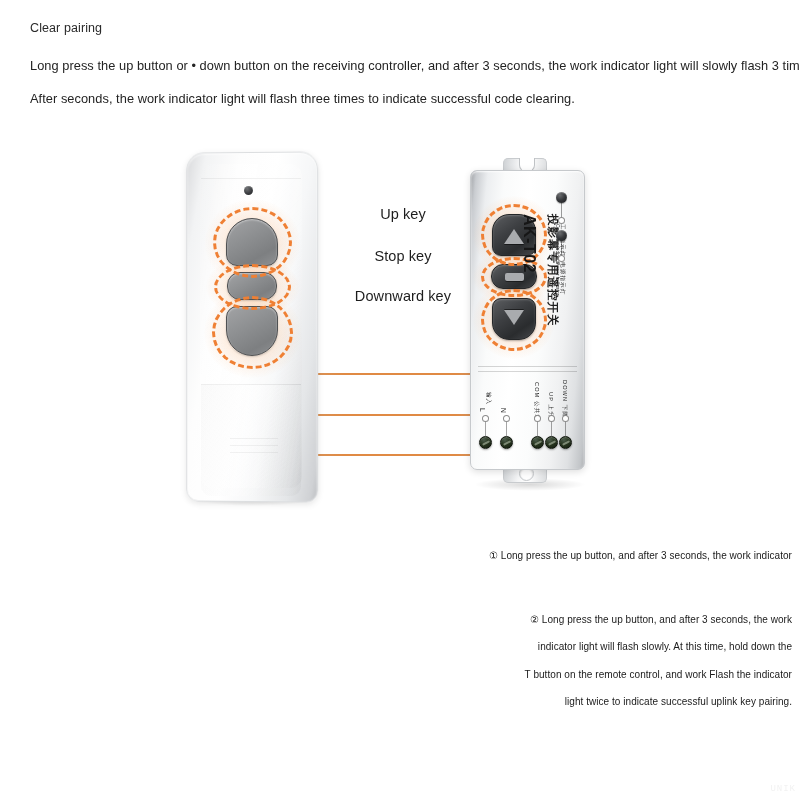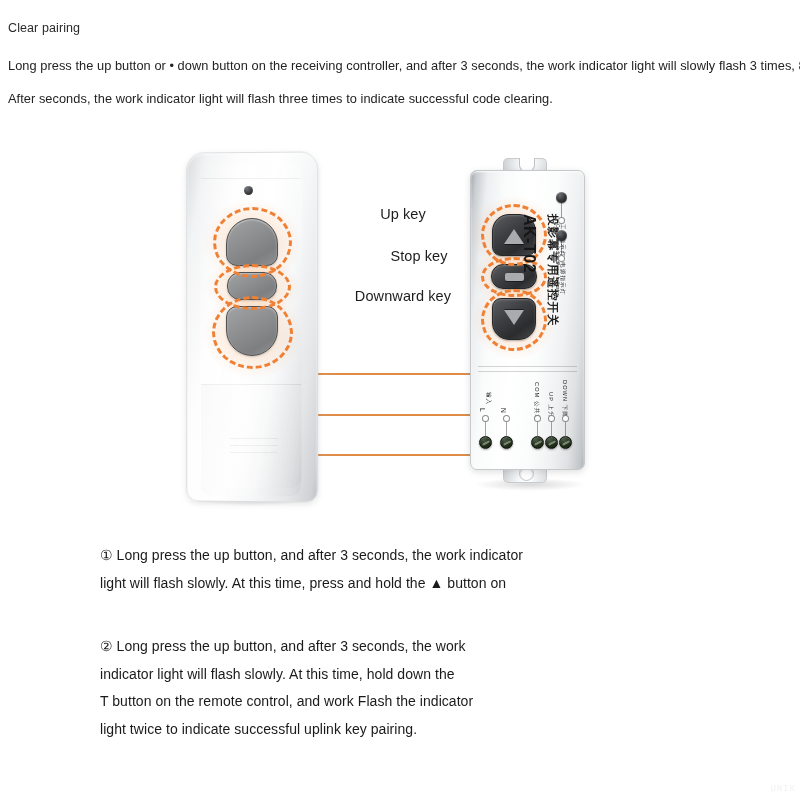--- a/index.html
+++ b/index.html
@@ -15,21 +15,21 @@
   #page {
     position: relative;
     width: 800px;
     height: 800px;
     background: #ffffff;
   }
 
   
   .top-text {
     position: absolute;
-    left: 8px;
+    left: 30px;
     top: 20px;
     width: 760px;
   }
   .t-heading {
     font-size: 12.5px;
     line-height: 16px;
     color: #2a2a2a;
     letter-spacing: .1px;
   }
   .t-line {
@@ -408,25 +408,26 @@
     line-height: 18px;
     color: #1c1c1c;
     white-space: nowrap;
     letter-spacing: .05px;
   }
   .b-para {
     margin-left: 78px;
     margin-top: 22px;
   }
   .b-para .b-ln {
-    font-size: 14px;
+    font-size: 10px;
     line-height: 27.5px;
     color: #1a1a1a;
     white-space: nowrap;
     letter-spacing: .05px;
+    text-align: right;
   }
   .b-para2 { margin-top: 36px; }
 
   .watermark {
     position: absolute;
     right: 4px; bottom: 6px;
     font-size: 9px;
     color: #f2f2f2;
     letter-spacing: 1px;
     font-family: "Liberation Mono", monospace;
@@ -445,21 +446,21 @@
     <div class="t-line">After seconds, the work indicator light will flash three times to indicate successful code clearing.</div>
   </div>
 
   <div class="diagram">
 
     <div class="conn-line" style="left:313px; top:233px; width:173px;"></div>
     <div class="conn-line" style="left:313px; top:274px; width:173px;"></div>
     <div class="conn-line" style="left:313px; top:314px; width:173px;"></div>
 
     <div class="conn-label" style="left:330px; top:66px; width:146px;">Up key</div>
-    <div class="conn-label" style="left:346px; top:108px; width:146px;">Stop key</div>
+    <div class="conn-label" style="left:330px; top:108px; width:146px;">Stop key</div>
     <div class="conn-label" style="left:326px; top:148px; width:154px;">Downward key</div>
 
     <div class="remote-shadow"></div>
     <div class="remote">
       <div class="remote-body"></div>
       <div class="remote-face"></div>
       <div class="remote-seam-top"></div>
       <div class="remote-led"></div>
 
       <div class="remote-batt"></div>
@@ -561,21 +562,20 @@
         <div class="screw" style="left:89px; top:266px;"></div>
 
       </div>
     </div>
   </div>
 
   <div class="bottom-text">
 
     <div class="b-para">
       <div class="b-ln">① Long press the up button, and after 3 seconds, the work indicator</div>
-      <div class="b-ln">light will flash slowly. At this time, press and hold the ▲ button on</div>
     </div>
 
     <div class="b-para b-para2">
       <div class="b-ln">② Long press the up button, and after 3 seconds, the work</div>
       <div class="b-ln">indicator light will flash slowly. At this time, hold down the</div>
       <div class="b-ln">T button on the remote control, and work Flash the indicator</div>
       <div class="b-ln">light twice to indicate successful uplink key pairing.</div>
     </div>
   </div>
 

